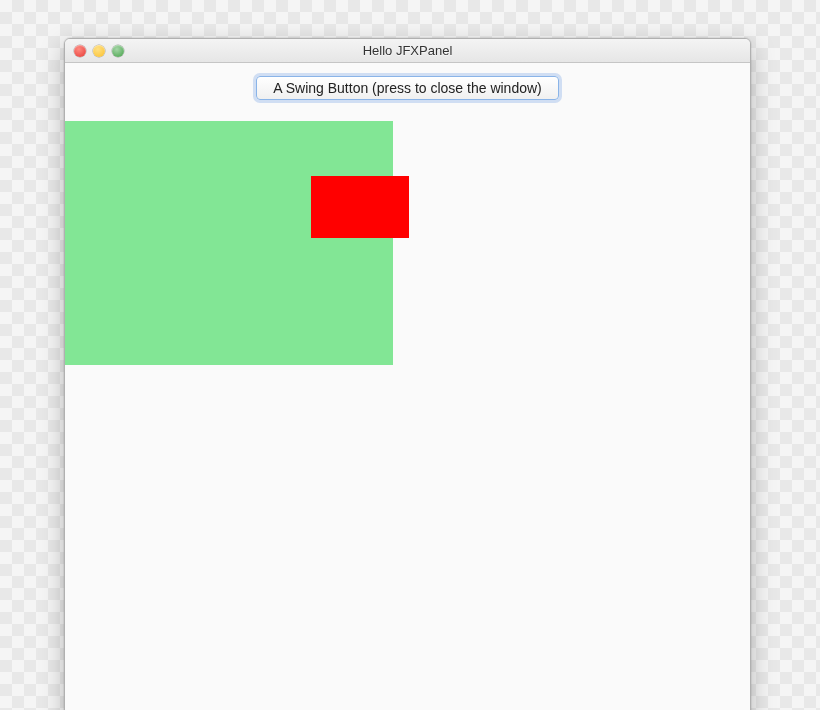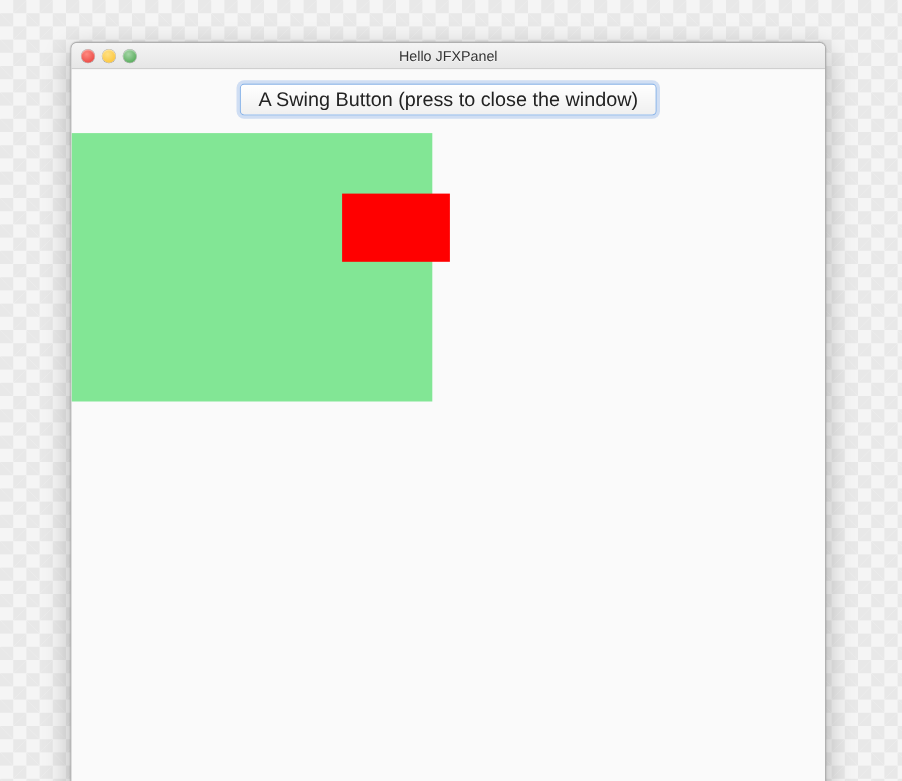--- a/index.html
+++ b/index.html
@@ -69,21 +69,21 @@
       width: 100%;
       height: calc(100% - 24px);
       background: #fafafa;
     }
     .button-row {
       display: flex;
       justify-content: center;
       padding: 13px 0 10px 0;
     }
     .swing-button {
-      font-size: 18px;
+      font-size: 14px;
       font-family: inherit;
       padding: 3px 16px;
       background: linear-gradient(to bottom, #ffffff 0%, #f0f0f0 100%);
       border: 1px solid #8ab4e8;
       border-radius: 4px;
       color: #222;
       box-shadow: 0 0 0 3px rgba(130,170,230,0.35), inset 0 1px 0 rgba(255,255,255,0.8);
       cursor: pointer;
     }
     .green-rect {

